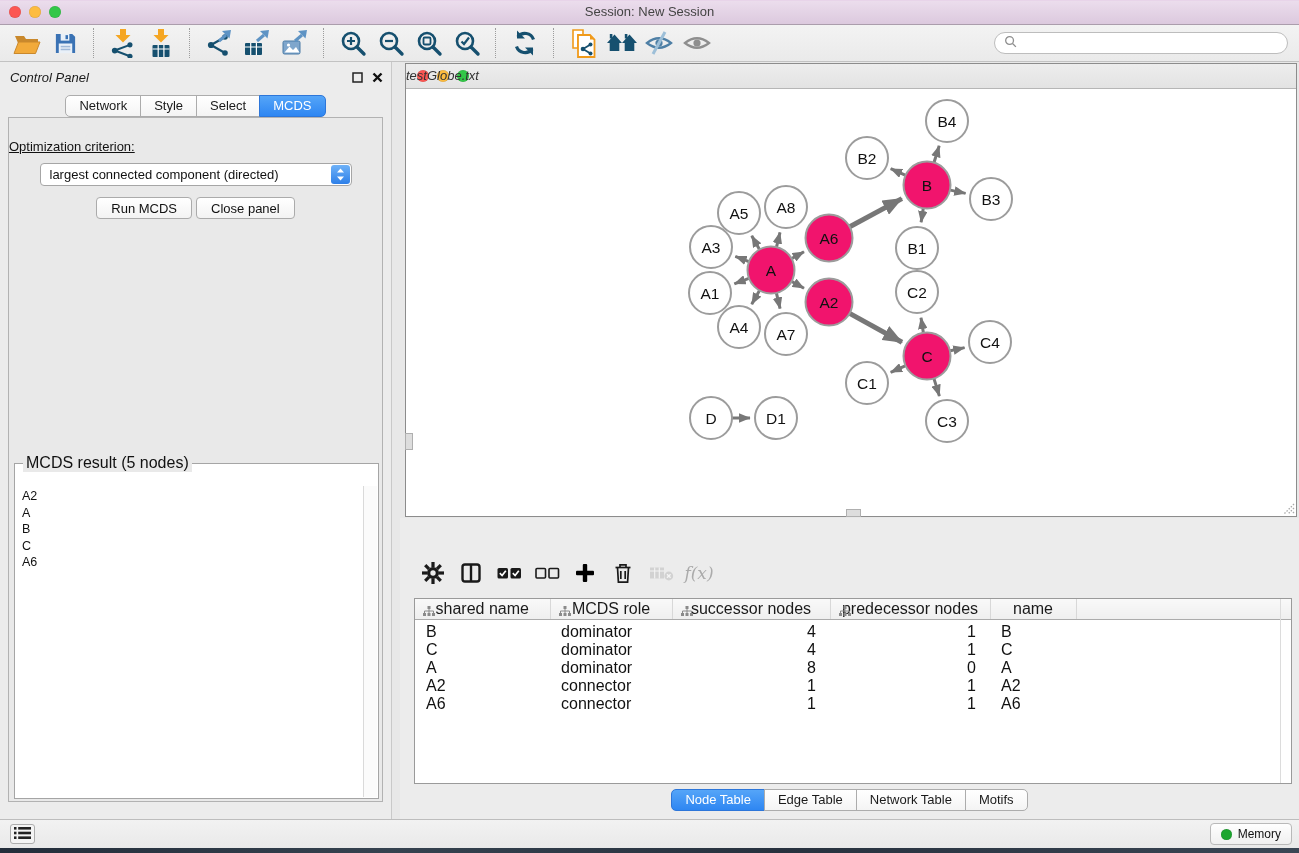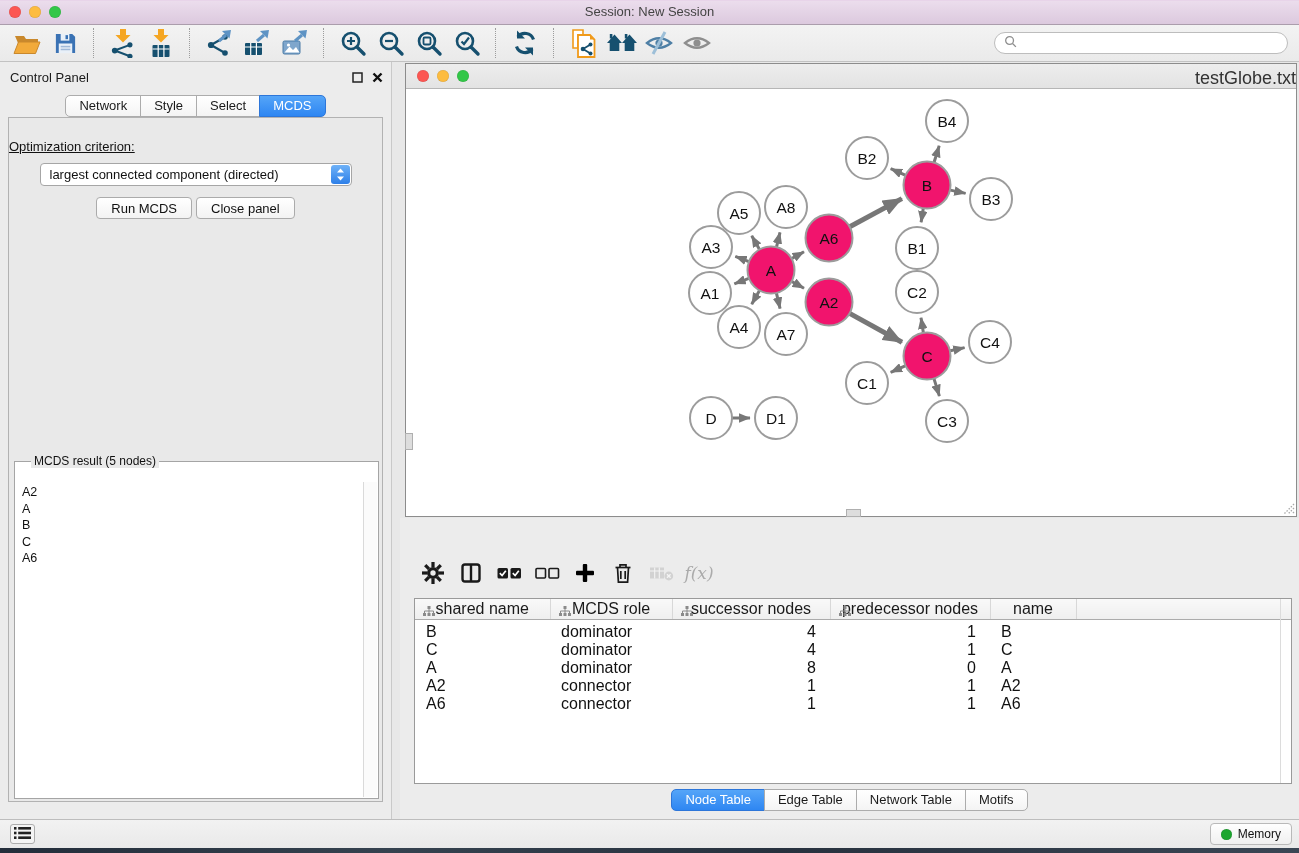--- a/index.html
+++ b/index.html
@@ -15,49 +15,49 @@
   .toolbar{position:absolute;top:25px;left:0;right:0;height:37px;background:linear-gradient(#F3F3F3,#EAEAEA);
     border-bottom:1px solid #C2C2C2;display:flex;align-items:center;padding-left:8px;box-sizing:border-box;}
   .tb-groups{display:flex;align-items:center;}
   .tb-btn{width:38px;height:31px;display:flex;align-items:center;justify-content:center;background:transparent;border:0;padding:0;}
   .tb-sep{width:1px;height:30px;border-left:1px dotted #9C9C9C;margin:0 9px;}
   .searchbox{margin-left:auto;margin-right:11px;width:274px;height:20px;background:#fff;border:1px solid #BDBDBD;
     border-radius:11px;display:flex;align-items:center;padding:0 9px;}
   .searchbox input{border:0;outline:none;flex:1;font-size:12px;background:transparent;margin-left:5px;font-family:"Liberation Sans",sans-serif;}
   
   .control-panel{position:absolute;left:0;top:62px;width:392px;bottom:33px;background:#ECECEC;border-right:1px solid #C9C9C9;box-sizing:border-box;}
-  .panel-head{position:relative;height:28px;}
+  .panel-head{position:relative;height:28px;font-style:italic;}
   .panel-head .p-title{position:absolute;left:10px;top:8px;font-size:13px;color:#1a1a1a;}
   .panel-head .p-icons{position:absolute;right:8px;top:9px;display:flex;gap:9px;align-items:center;}
   .cp-tabs{position:absolute;top:33px;left:0;width:100%;display:flex;justify-content:center;}
   .seg-tab{height:20px;line-height:20px;padding:0 13px;background:linear-gradient(#FFFFFF,#F4F4F4);
     border:1px solid #ACACAC;margin-left:-1px;font-size:13px;color:#1a1a1a;cursor:default;white-space:nowrap;}
   .seg-tab:first-child{border-radius:5px 0 0 5px;margin-left:0;}
   .seg-tab:last-child{border-radius:0 5px 5px 0;}
   .seg-tab.selected{background:linear-gradient(#55A5F8,#2E86F2);border-color:#2D76D9;color:#fff;}
   .cp-body{position:absolute;left:8px;right:8px;top:55px;bottom:18px;background:#E9E9E9;border:1px solid #B2B2B2;}
   .opt-label{margin-top:21px;text-align:left;font-size:13px;color:#111;text-decoration:underline;}
   .dropdown{position:relative;width:312px;height:23px;margin:9px auto 0;background:#fff;border:1px solid #A6A6A6;border-radius:4px;box-sizing:border-box;}
   .dropdown .dd-text{position:absolute;left:9px;top:3px;font-size:13px;color:#111;white-space:nowrap;}
   .dropdown .stepper{position:absolute;right:1px;top:1px;bottom:1px;width:19px;border-radius:3px;
     background:linear-gradient(#6FB2F8,#2D7FE8);display:flex;align-items:center;justify-content:center;}
   .btn-row{margin-top:11px;display:flex;justify-content:center;gap:4px;}
   .mac-btn{height:22px;padding:0 14px;background:linear-gradient(#FFFFFF,#F3F3F3);border:1px solid #ABABAB;
     border-radius:4px;font-size:13px;color:#111;font-family:"Liberation Sans",sans-serif;}
   .result-fieldset{position:absolute;left:5px;right:3px;top:336px;bottom:2px;margin:0;padding:0;
     background:#fff;border:1px solid #A5A5A5;}
-  .result-fieldset legend{font-size:12px;color:#111;margin-left:16px;padding:0 3px;background:#E9E9E9;}
+  .result-fieldset legend{font-size:16px;color:#111;margin-left:8px;padding:0 3px;background:#E9E9E9;}
   .result-list{position:absolute;left:1px;right:15px;top:14px;bottom:1px;overflow:hidden;padding:2px 0 0 6px;}
   .result-item{font-size:12.5px;line-height:16.5px;color:#111;}
   .list-scroll{position:absolute;top:14px;right:1px;bottom:1px;width:13px;background:#FBFBFB;border-left:1px solid #DADADA;}
   
   .network-window{position:absolute;left:405px;top:63px;width:892px;height:454px;background:#fff;border:1px solid #8C8C8C;box-sizing:border-box;}
   .nw-titlebar{position:absolute;top:0;left:0;right:0;height:24px;background:linear-gradient(#EDEDED,#E3E3E3);border-bottom:1px solid #B6B6B6;}
   .nw-titlebar .lights{top:6px;left:11px;}
-  .nw-title{position:absolute;left:0;right:0;top:4px;text-align:right;font-size:18px;color:#333;}
+  .nw-title{position:absolute;left:0;right:0;top:4px;text-align:left;font-size:13px;color:#333;font-style:italic;}
   .nw-content{position:absolute;top:25px;left:0;right:0;bottom:0;background:#fff;overflow:hidden;}
   .nw-content svg{display:block;}
   .grip{position:absolute;right:1px;bottom:1px;width:14px;height:14px;}
   .nub-left{position:absolute;left:-1px;top:369px;width:6px;height:15px;background:#DDD;border:1px solid #AFAFAF;}
   .nub-bottom{position:absolute;left:440px;bottom:-1px;width:13px;height:6px;background:#DDD;border:1px solid #AFAFAF;}
   
   .table-panel{position:absolute;left:400px;top:518px;right:0;bottom:33px;background:#ECECEC;}
   .table-panel .panel-head .p-title{left:19px;}
   .tp-toolbar{position:absolute;top:37px;left:18px;height:36px;display:flex;align-items:center;gap:8px;}
   .tp-btn{width:30px;height:30px;display:flex;align-items:center;justify-content:center;background:transparent;border:0;padding:0;}

